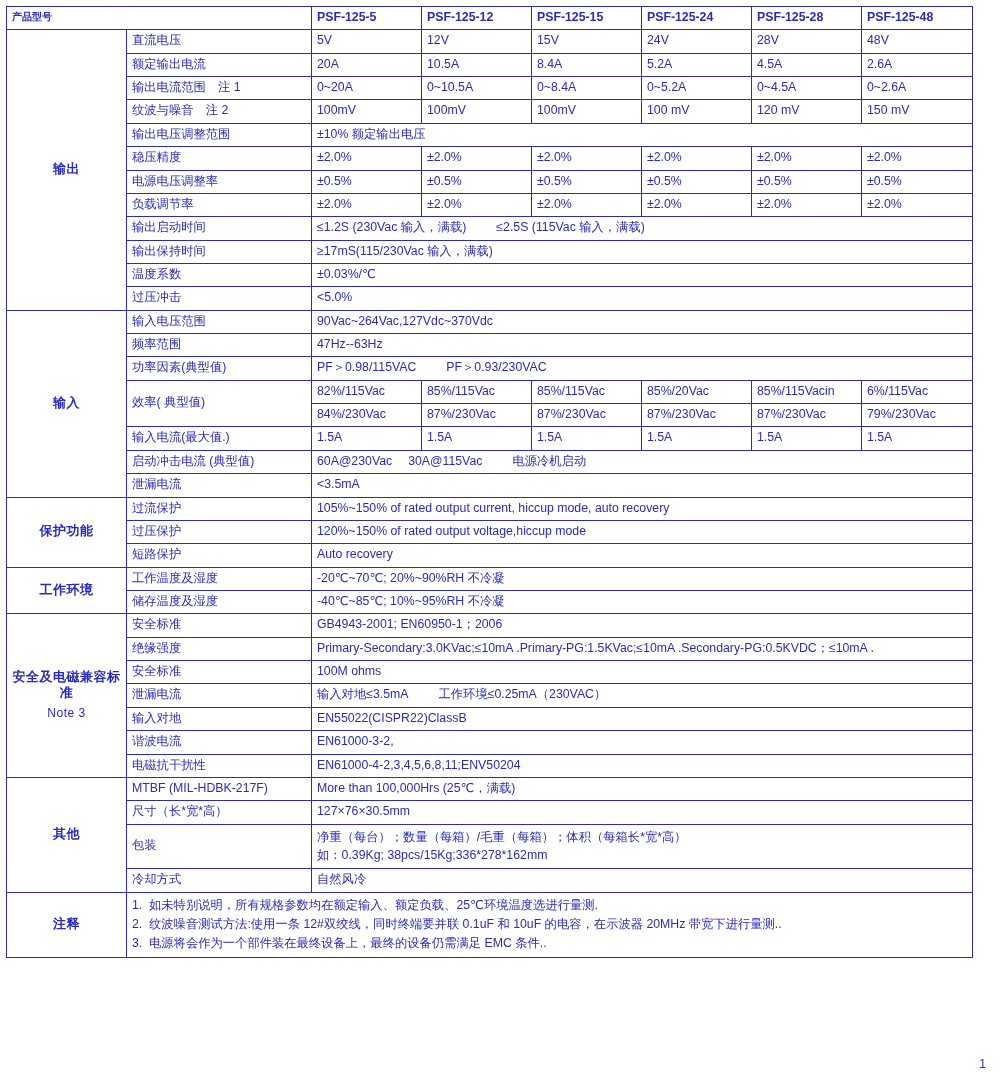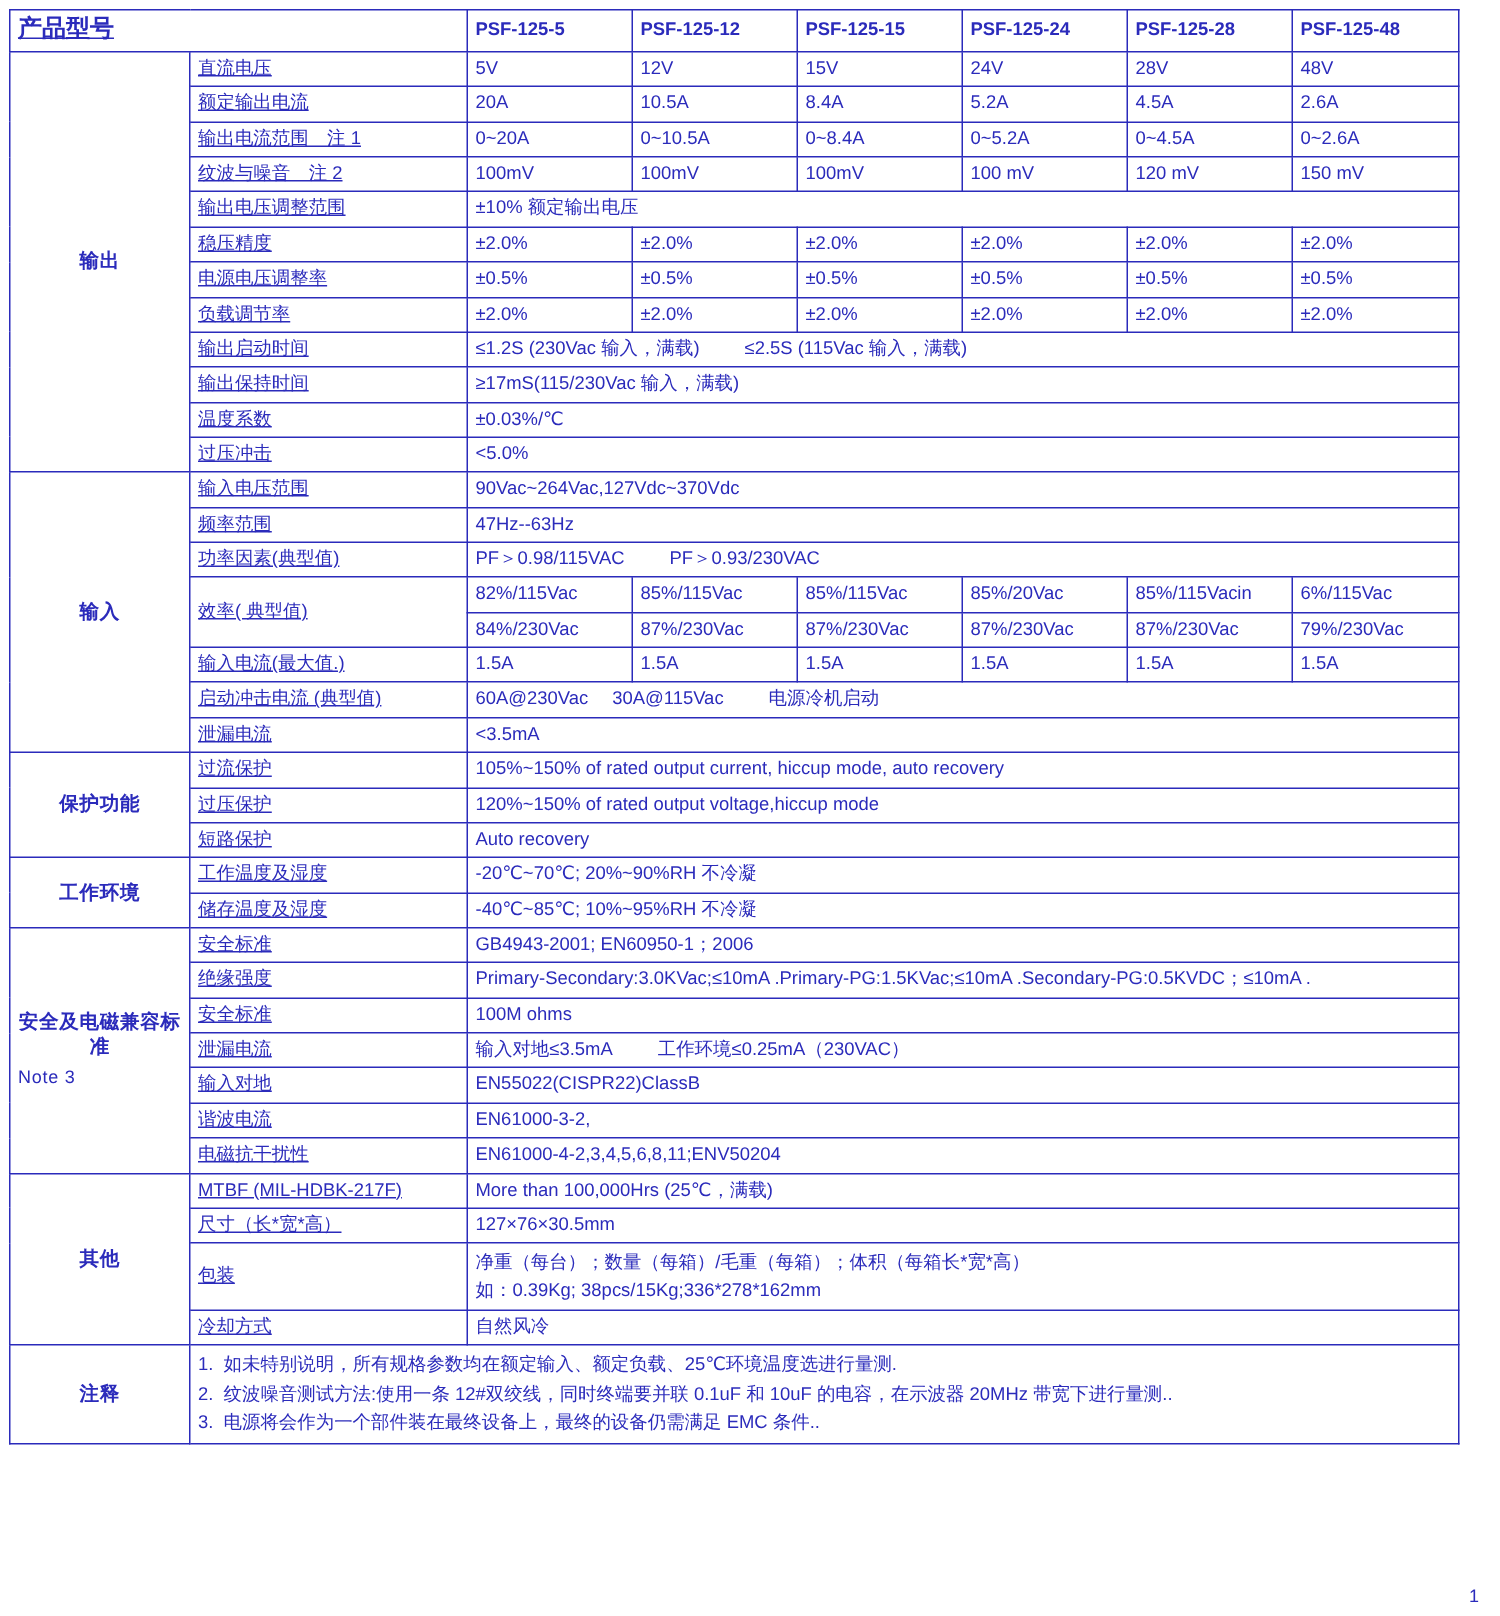--- a/index.html
+++ b/index.html
@@ -35,27 +35,25 @@
     word-wrap: break-word;
   }
   .cat {
     text-align: center;
     font-weight: bold;
     font-size: 13px;
     letter-spacing: 0.5px;
   }
   .rowlabel {
     padding-left: 22px;
-    text-decoration: underline;
   }
   .hdr-model {
     font-weight: bold;
-    font-size: 16px;
+    font-size: 10px;
     padding-left: 8px;
-    text-decoration: underline;
   }
   .hdr-cell {
     font-weight: bold;
   }
   .note-cell {
     padding: 4px 6px 5px 6px;
   }
   .note-line {
     display: block;
     line-height: 1.55;
@@ -63,21 +61,21 @@
   }
   .note-line .num {
     display: inline-block;
     width: 17px;
   }
   .wide-text {
     white-space: nowrap;
   }
   .note3 {
     display: block;
-    text-align: left;
+    text-align: center;
     margin-top: 5px;
     font-weight: normal;
     font-size: 12px;
   }
   .pagenum {
     position: absolute;
     right: 14px;
     bottom: 6px;
     font-size: 12px;
     color: #2b2bbb;

